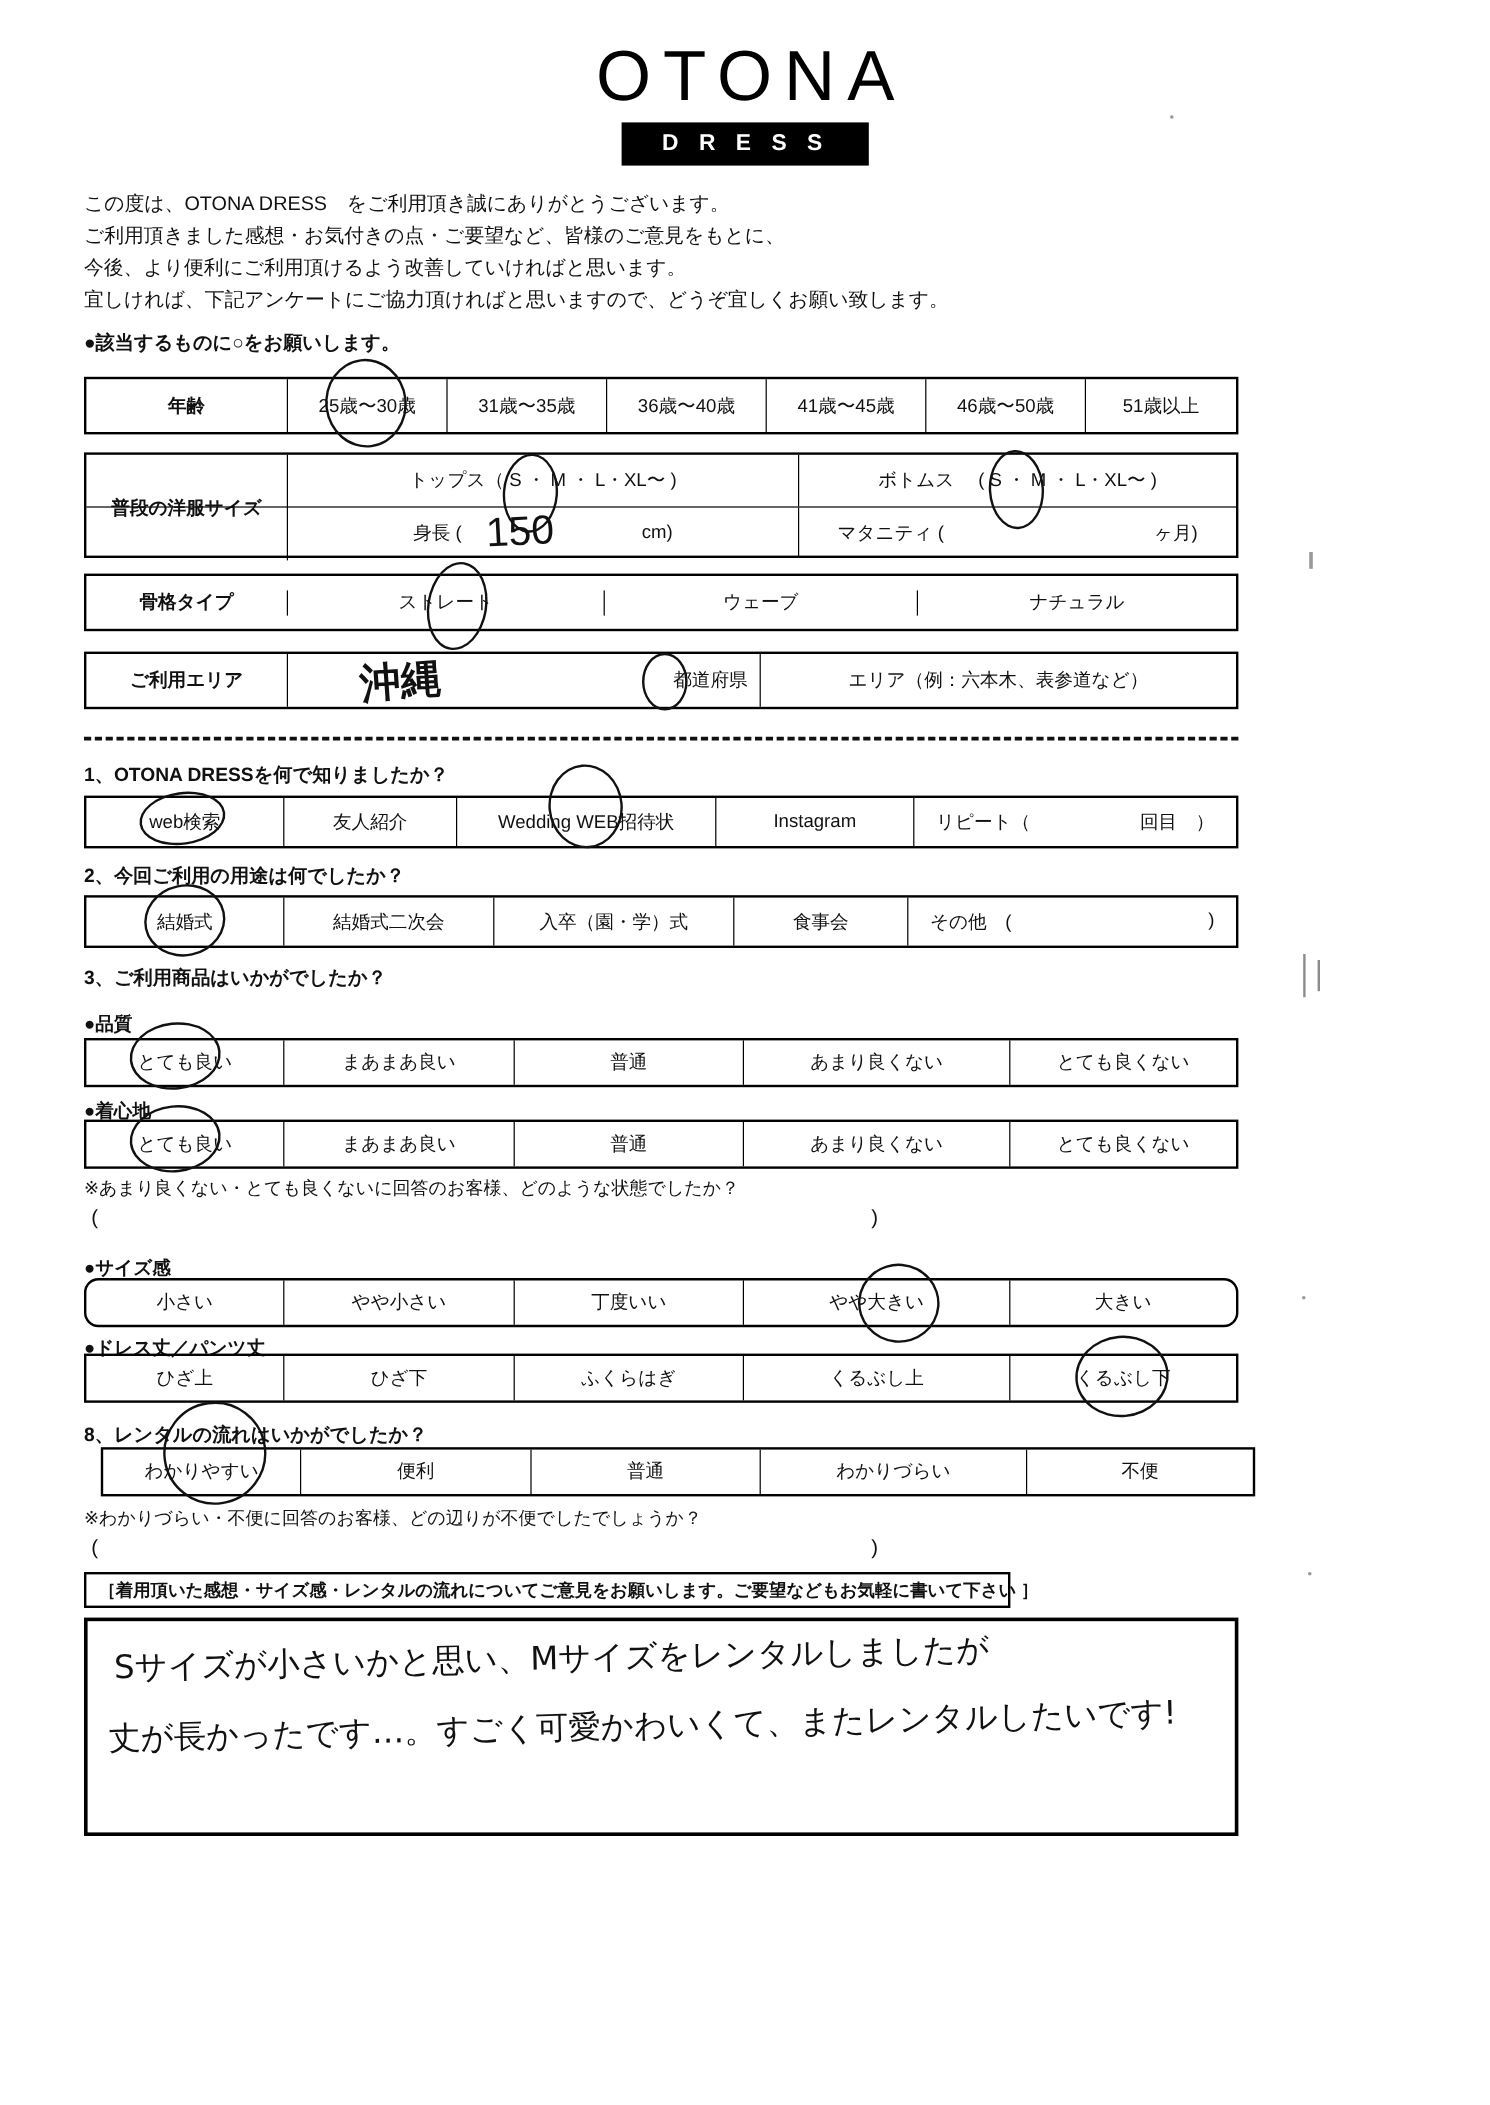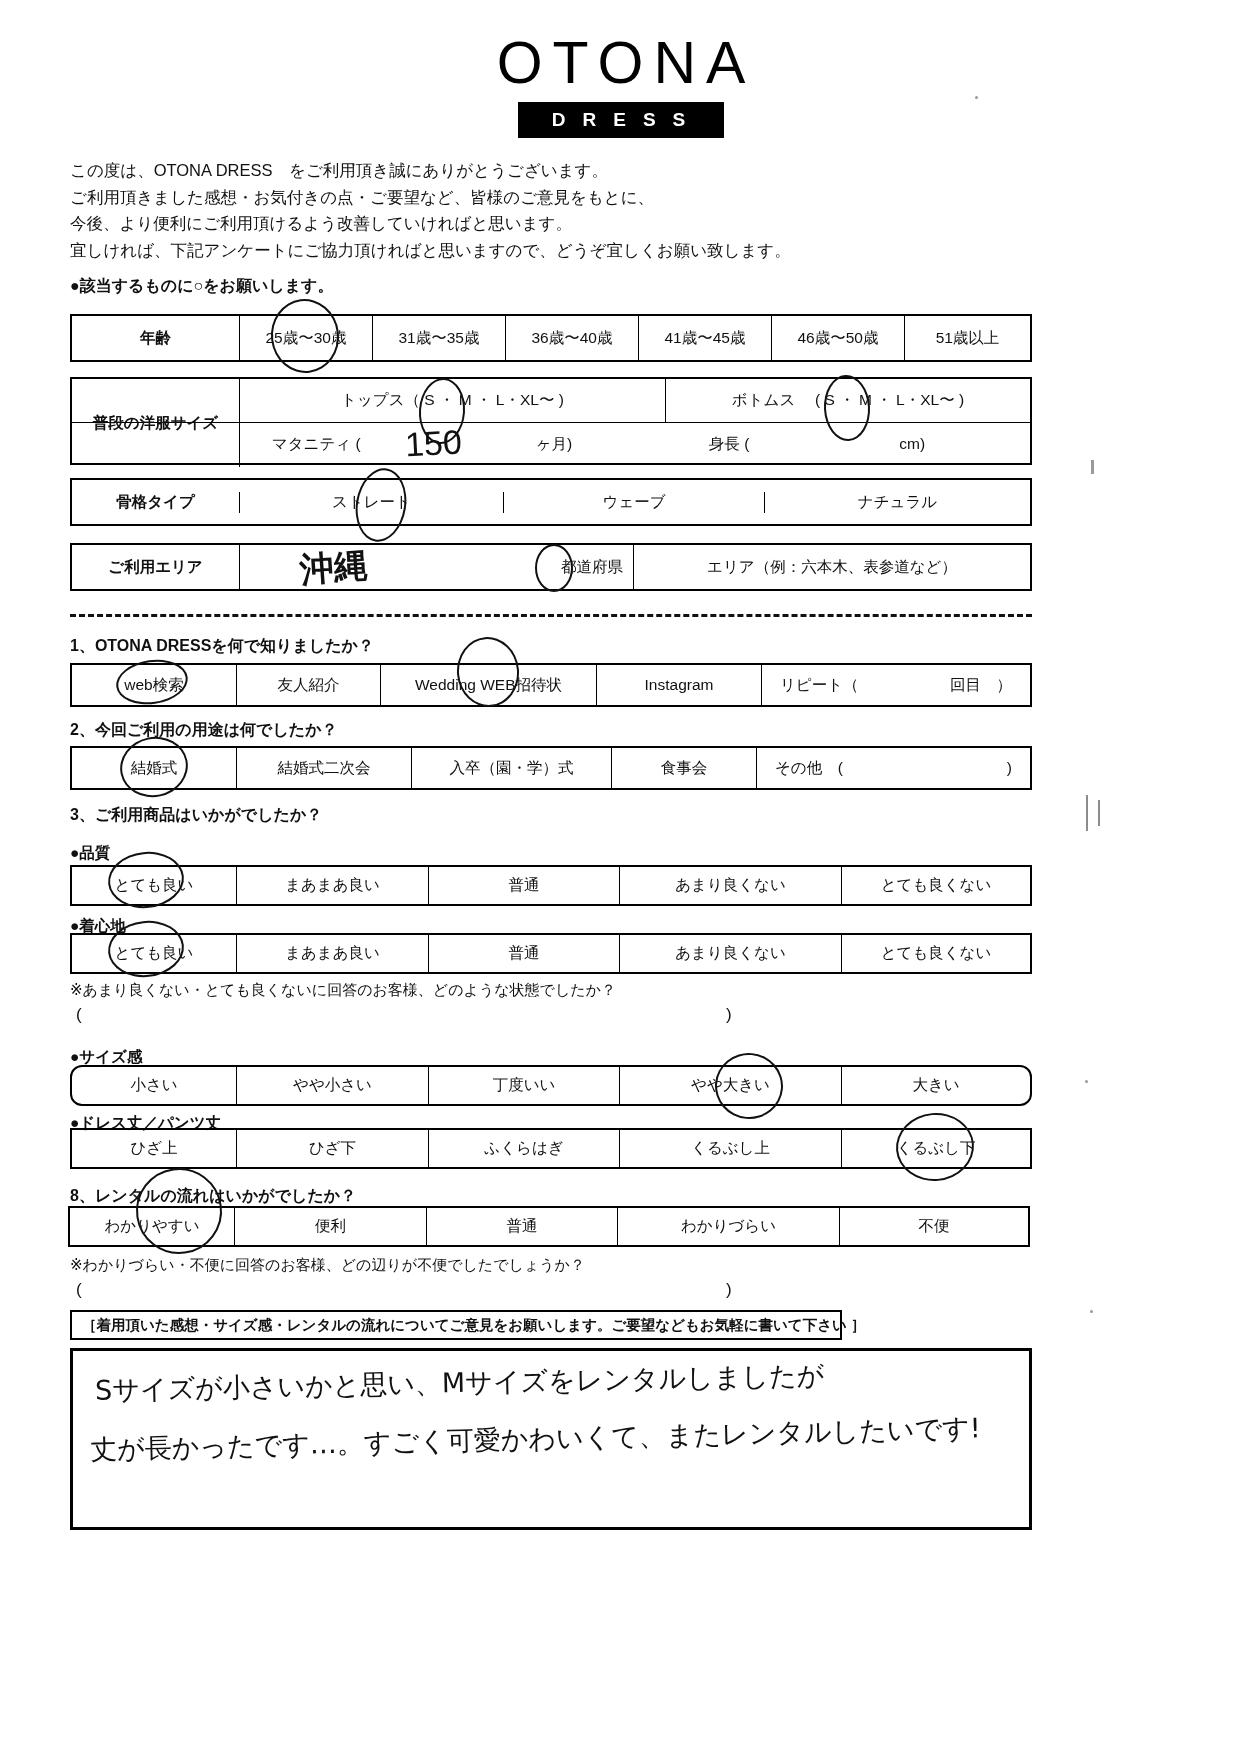--- a/index.html
+++ b/index.html
@@ -111,29 +111,29 @@
 
   <div class="tbl rows" style="left:70px;top:377px;width:962px;height:88px;">
     <div class="trow top" style="height:44px;">
       <div class="cell lbl" style="width:168px;border-right:1.5px solid #000;border-bottom:none;position:absolute;left:0;top:0;height:88px;">普段の洋服サイズ</div>
       <div class="cell" style="width:168px;visibility:hidden;"></div>
       <div class="cell" style="width:426px;">トップス（ S ・ M ・ L・XL〜 )</div>
       <div class="cell" style="flex:1;border-right:none;">ボトムス 　( S ・ M ・ L・XL〜 )</div>
     </div>
     <div class="trow" style="height:42px;">
       <div class="cell" style="width:168px;visibility:hidden;"></div>
+      <div class="cell" style="width:426px;">
+        <span>身長 (</span>
+        <span style="display:inline-block;width:150px;"></span>
+        <span>cm)</span>
+      </div>
       <div class="cell" style="flex:1;border-right:none;">
         <span>マタニティ (</span>
         <span style="display:inline-block;width:175px;"></span>
         <span>ヶ月)</span>
-      </div>
-      <div class="cell" style="width:426px;">
-        <span>身長 (</span>
-        <span style="display:inline-block;width:150px;"></span>
-        <span>cm)</span>
       </div>
     </div>
   </div>
 
   <div class="hw-ellipse" style="left:419px;top:378px;width:42px;height:62px;transform:rotate(4deg);"></div>
 
   <div class="hw-ellipse" style="left:824px;top:375px;width:42px;height:62px;transform:rotate(-3deg);"></div>
 
   <div class="hw-text" style="left:405px;top:424px;font-size:34px;transform:rotate(-3deg);">150</div>
 
@@ -224,21 +224,21 @@
   <div class="tbl" style="left:70px;top:1128px;width:962px;height:41px;">
     <div class="cell" style="width:165px;">ひざ上</div>
     <div class="cell" style="width:192px;">ひざ下</div>
     <div class="cell" style="width:191px;">ふくらはぎ</div>
     <div class="cell" style="width:222px;">くるぶし上</div>
     <div class="cell" style="flex:1;">くるぶし下</div>
   </div>
   <div class="hw-ellipse" style="left:896px;top:1113px;width:74px;height:64px;transform:rotate(-5deg);"></div>
 
   <div class="q-head" style="left:70px;top:1186px;">8、レンタルの流れはいかがでしたか？</div>
-  <div class="tbl" style="left:68px;top:1206px;width:962px;height:41px;">
+  <div class="tbl" style="left:84px;top:1206px;width:962px;height:41px;">
     <div class="cell" style="width:165px;">わかりやすい</div>
     <div class="cell" style="width:192px;">便利</div>
     <div class="cell" style="width:191px;">普通</div>
     <div class="cell" style="width:222px;">わかりづらい</div>
     <div class="cell" style="flex:1;">不便</div>
   </div>
   <div class="hw-ellipse" style="left:136px;top:1168px;width:82px;height:82px;transform:rotate(-8deg);"></div>
 
   <div class="note" style="left:70px;top:1256px;">※わかりづらい・不便に回答のお客様、どの辺りが不便でしたでしょうか？</div>
   <div class="paren" style="left:76px;top:1280px;">(</div>

